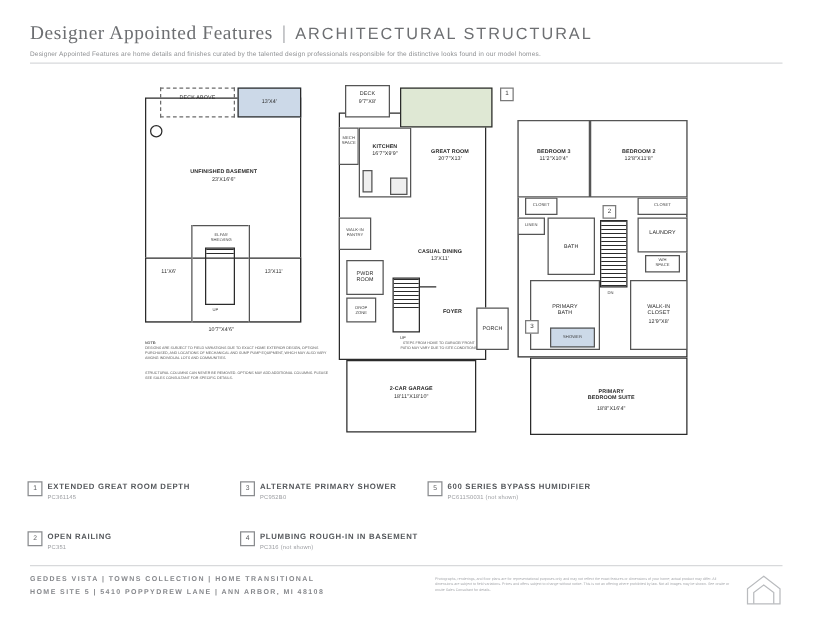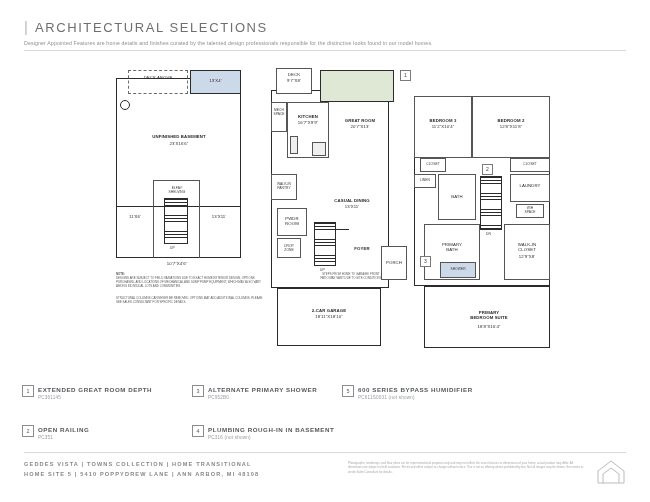--- a/index.html
+++ b/index.html
@@ -76,22 +76,23 @@
   .disclaimer{position:absolute;right:62px;top:461px;width:240px;font-size:2.9px;line-height:1.5;color:#a6a8ac;text-align:left;}
   .logo{position:absolute;right:24px;top:459px;width:30px;height:26px;}
 </style>
 </head>
 <body>
 
 <div class="page">
 
   <div class="header">
     <div class="title-row">
+      <span class="title-main">Designer Appointed Features</span>
       <span class="title-div">|</span>
-      <span class="title-sub">ARCHITECTURAL SELECTIONS</span>
+      <span class="title-sub">ARCHITECTURAL STRUCTURAL</span>
     </div>
     <div class="subtitle">Designer Appointed Features are home details and finishes curated by the talented design professionals responsible for the distinctive looks found in our model homes.</div>
   </div>
   <div class="hrule"></div>
 
   <div class="plan">
 
     <div class="wall" style="left:92px;top:22px;width:125px;height:180px;"></div>
     <div class="wall" style="left:92px;top:150px;width:125px;height:52px;"></div>
 

